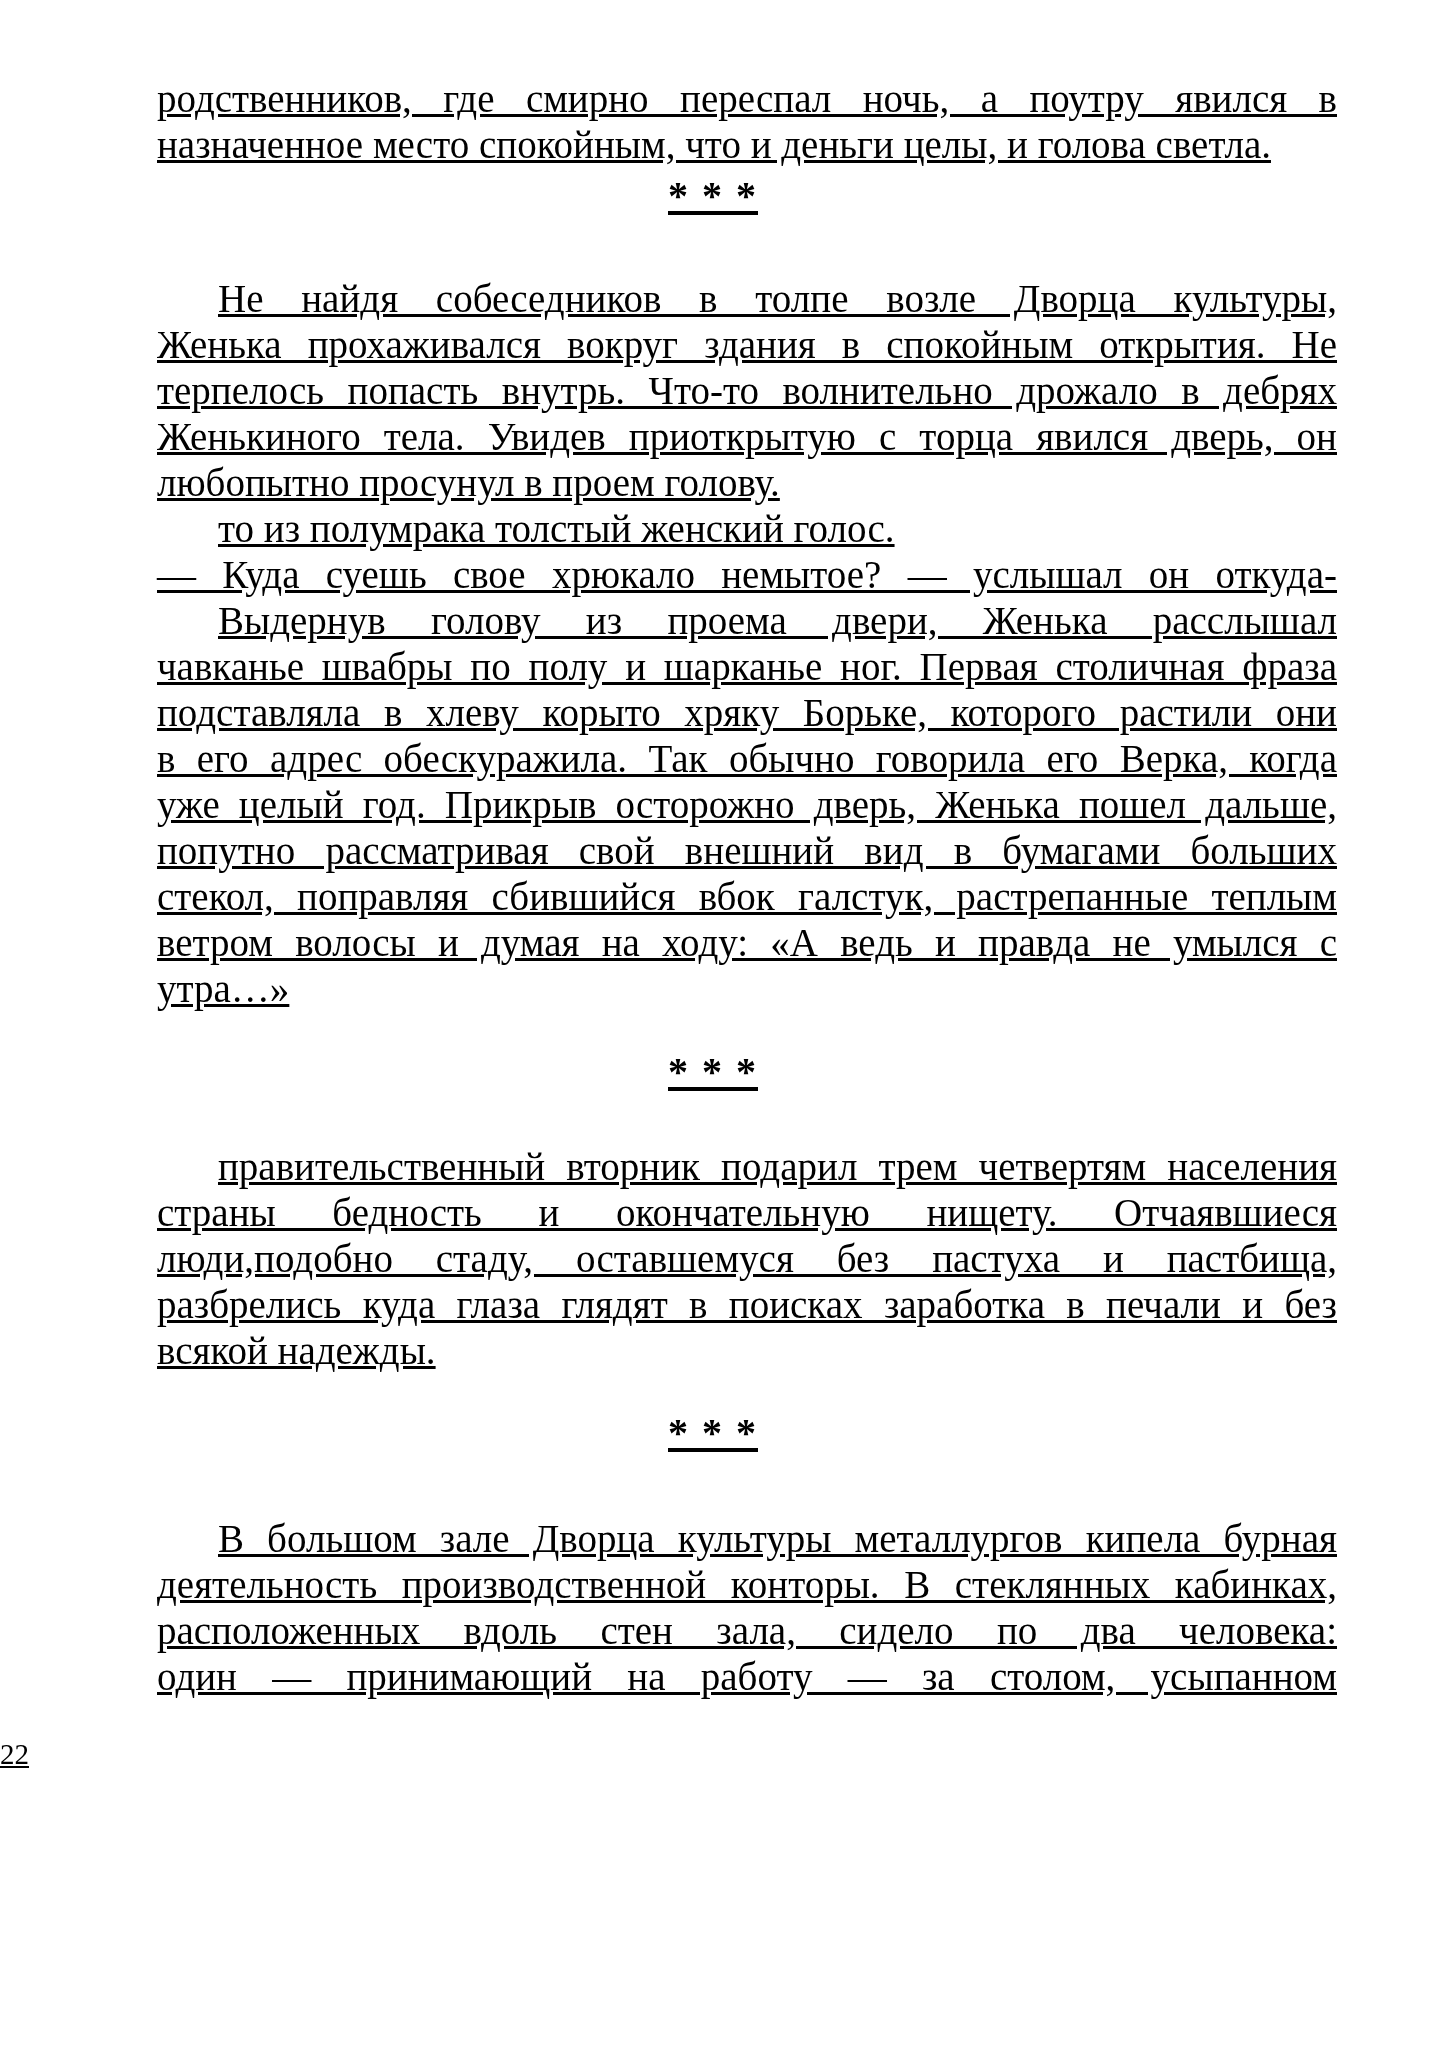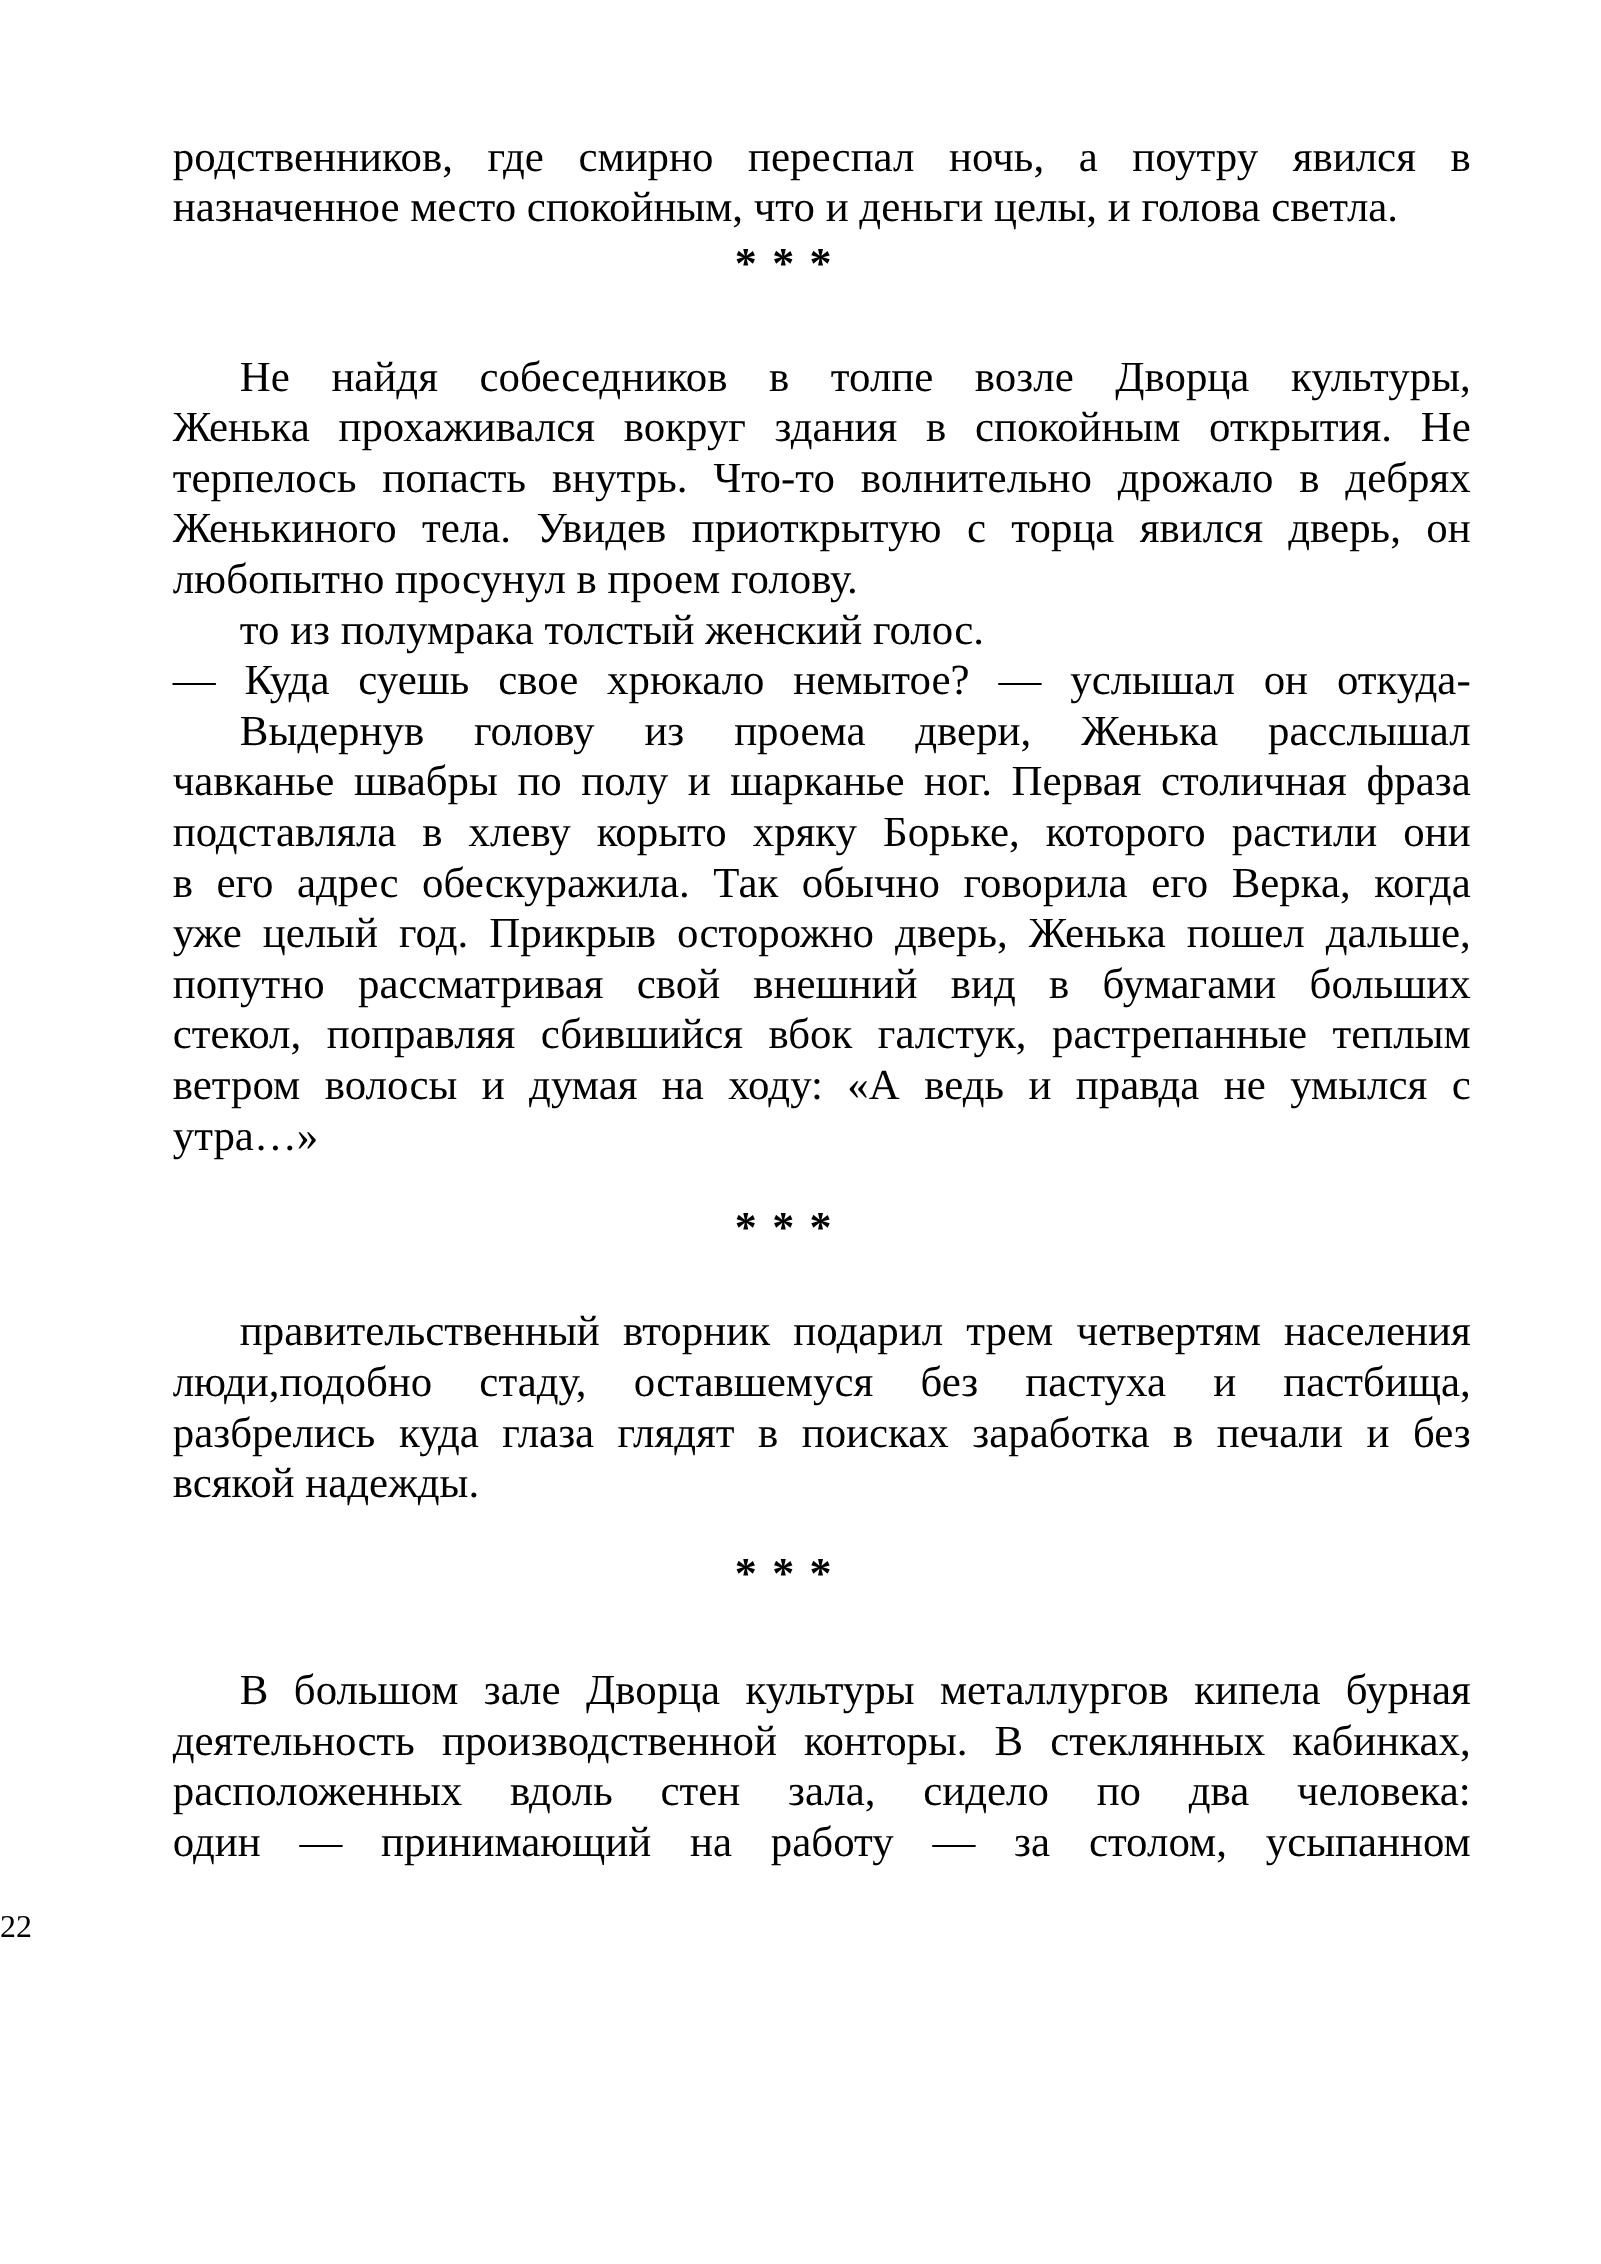--- a/index.html
+++ b/index.html
@@ -11,21 +11,22 @@
     height: 2058px;
     background: #ffffff;
     color: #000000;
     font-family: "Liberation Serif", "DejaVu Serif", serif;
     overflow: hidden;
   }
   .page {
     box-sizing: border-box;
     width: 1444px;
     height: 2058px;
-    padding: 120px 107px 0 157px;
+    padding: 76px 107px 0 157px;
+    text-decoration: underline;
   }
   .para {
     margin: 0;
     font-size: 39px;
     line-height: 46px;
   }
   .line {
     display: block;
     text-align: justify;
     text-align-last: justify;
@@ -91,20 +92,21 @@
     <span class="line">попутно рассматривая свой внешний вид в бумагами больших</span>
     <span class="line">стекол, поправляя сбившийся вбок галстук, растрепанные теплым</span>
     <span class="line">ветром волосы и думая на ходу: «А ведь и правда не умылся с</span>
     <span class="line endline">утра…»</span>
   </p>
 
   <div class="sep sep-2">* * *</div>
 
   <p class="para indent">
     <span class="line">правительственный вторник подарил трем четвертям населения</span>
+    <span class="line">страны бедность и окончательную нищету. Отчаявшиеся</span>
     <span class="line">люди,подобно стаду, оставшемуся без пастуха и пастбища,</span>
     <span class="line">разбрелись куда глаза глядят в поисках заработка в печали и без</span>
     <span class="line endline">всякой надежды.</span>
   </p>
 
   <div class="sep sep-3">* * *</div>
 
   <p class="para indent">
     <span class="line">В большом зале Дворца культуры металлургов кипела бурная</span>
     <span class="line">деятельность производственной конторы. В стеклянных кабинках,</span>

